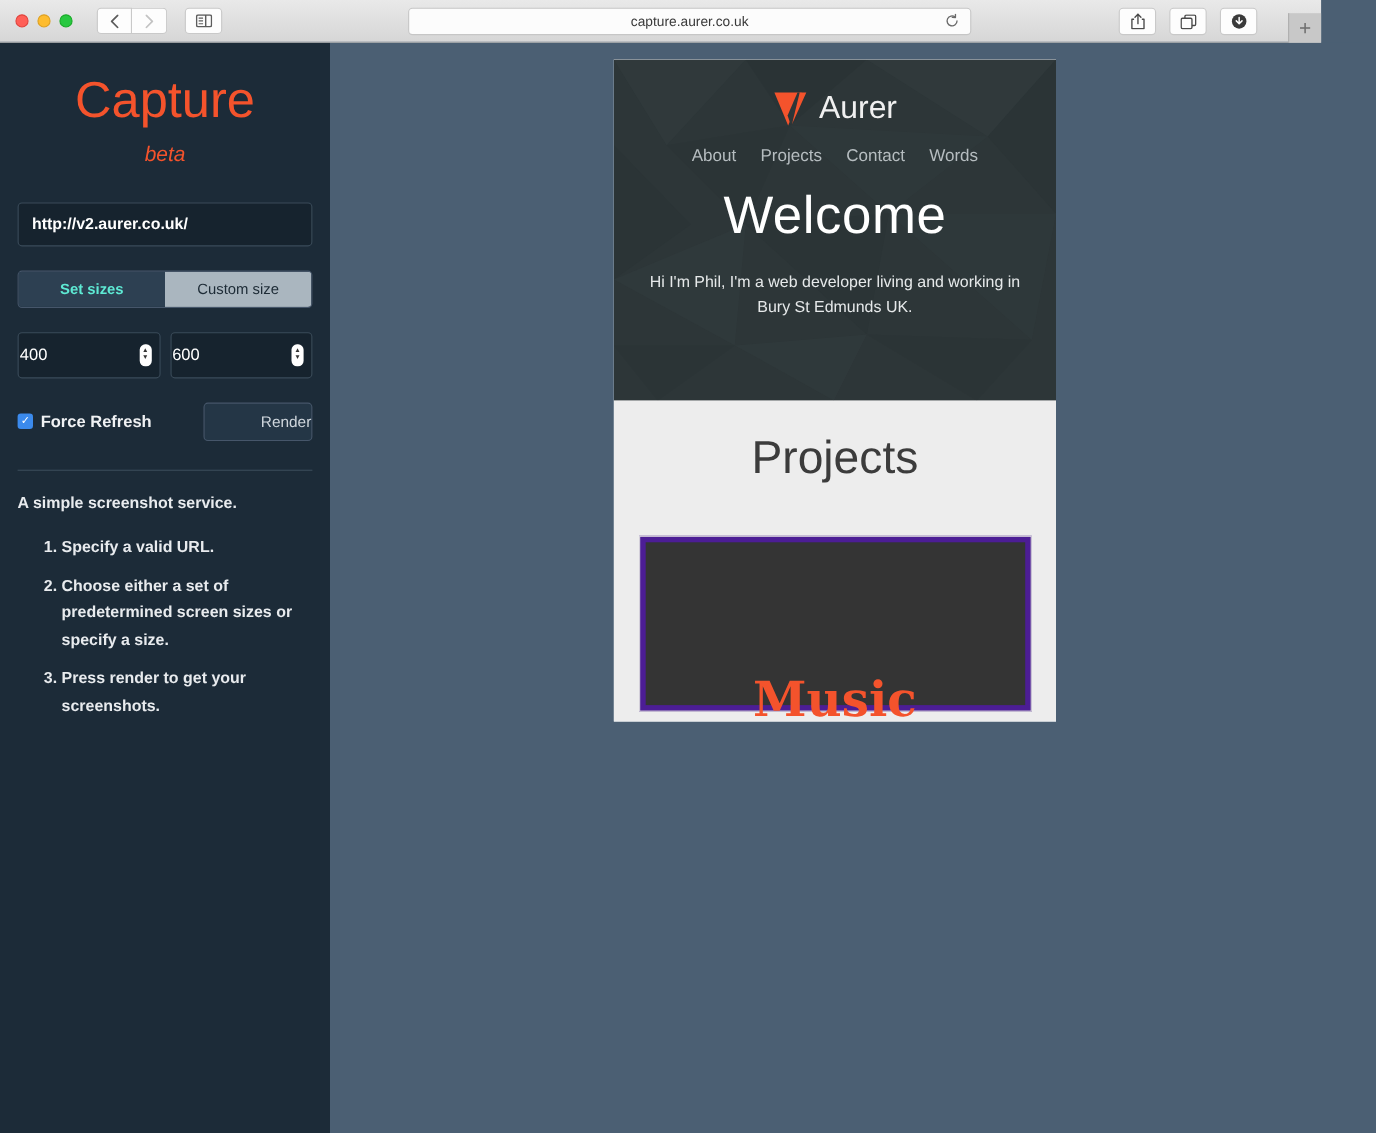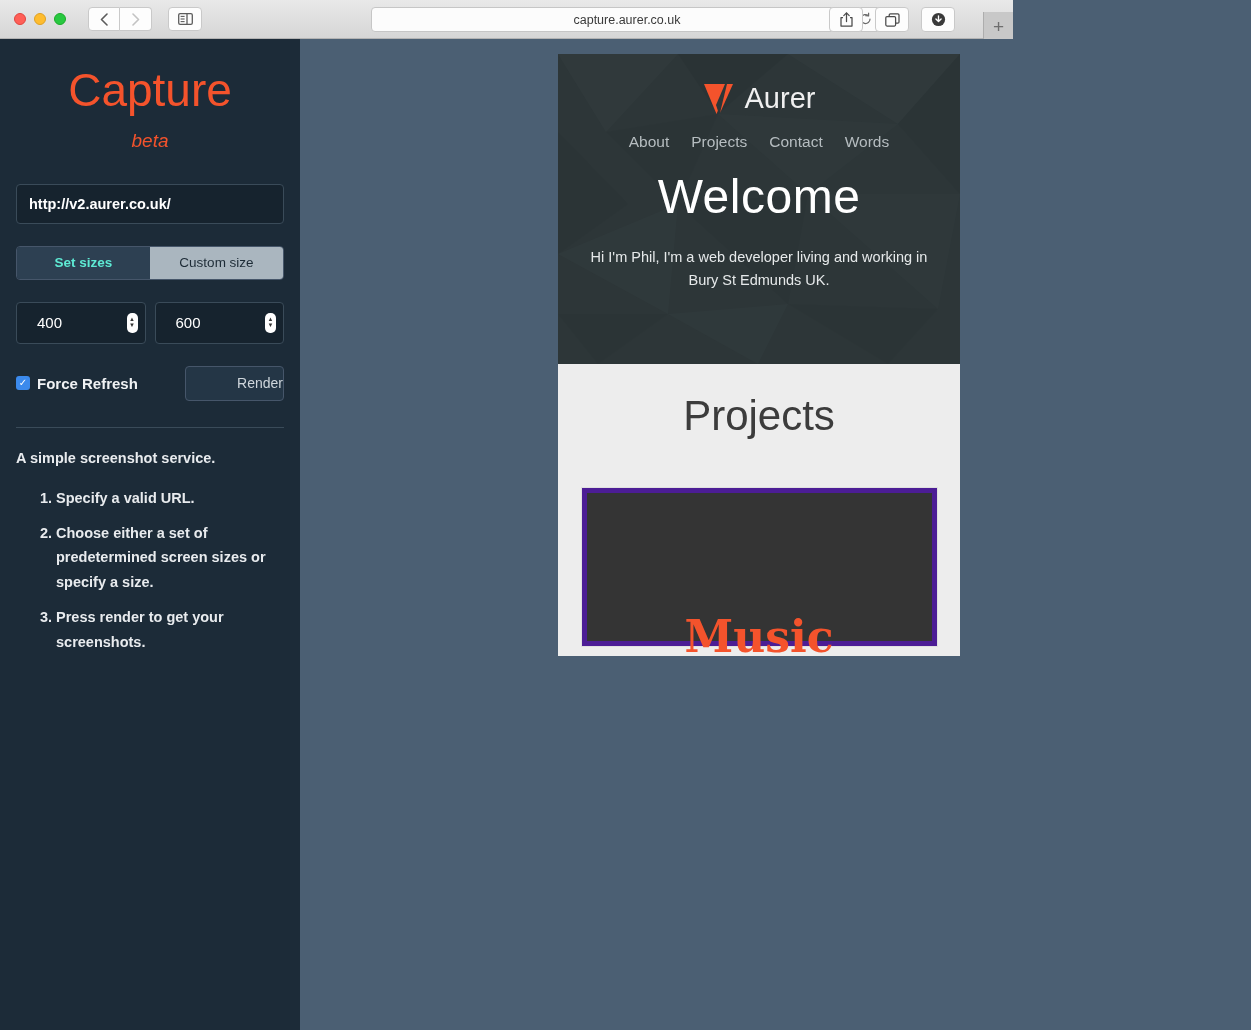--- a/index.html
+++ b/index.html
@@ -6,21 +6,21 @@
   html, body {
     width: 1251px; height: 1030px;
     font-family: "Liberation Sans", sans-serif;
     overflow: hidden;
     background: #4b5f73;
   }
 
   
   .browser-chrome {
     position: absolute; top: 0; left: 0;
-    width: 1013px; height: 39px;
+    width: 1201px; height: 39px;
     background: linear-gradient(to bottom, #e9e9e9, #d6d6d6);
     border-bottom: 1px solid #b3b3b3;
     display: flex; align-items: center;
   }
   .traffic-lights { display: flex; gap: 8px; margin-left: 14px; }
   .tl { width: 12px; height: 12px; border-radius: 50%; }
   .tl.red    { background: #ff5f57; border: 1px solid #e0443e; }
   .tl.yellow { background: #febc2e; border: 1px solid #dea123; }
   .tl.green  { background: #28c840; border: 1px solid #1aab29; }
 
@@ -123,21 +123,21 @@
 
   .size-row { margin-top: 22px; display: flex; gap: 9px; }
   .num-input {
     position: relative;
     width: 130px; height: 42px;
     background: #16232e;
     border: 1px solid #3a4b59;
     border-radius: 4px;
     color: #ffffff;
     font-size: 15px;
-    padding-left: 20px;
+    padding-left: 1px;
     display: flex; align-items: center;
   }
   .spinner {
     position: absolute; right: 7px; top: 50%; transform: translateY(-50%);
     width: 11px; height: 20px;
     background: #ffffff;
     border-radius: 5px;
     display: flex; flex-direction: column;
     align-items: center; justify-content: center;
     gap: 1px;

